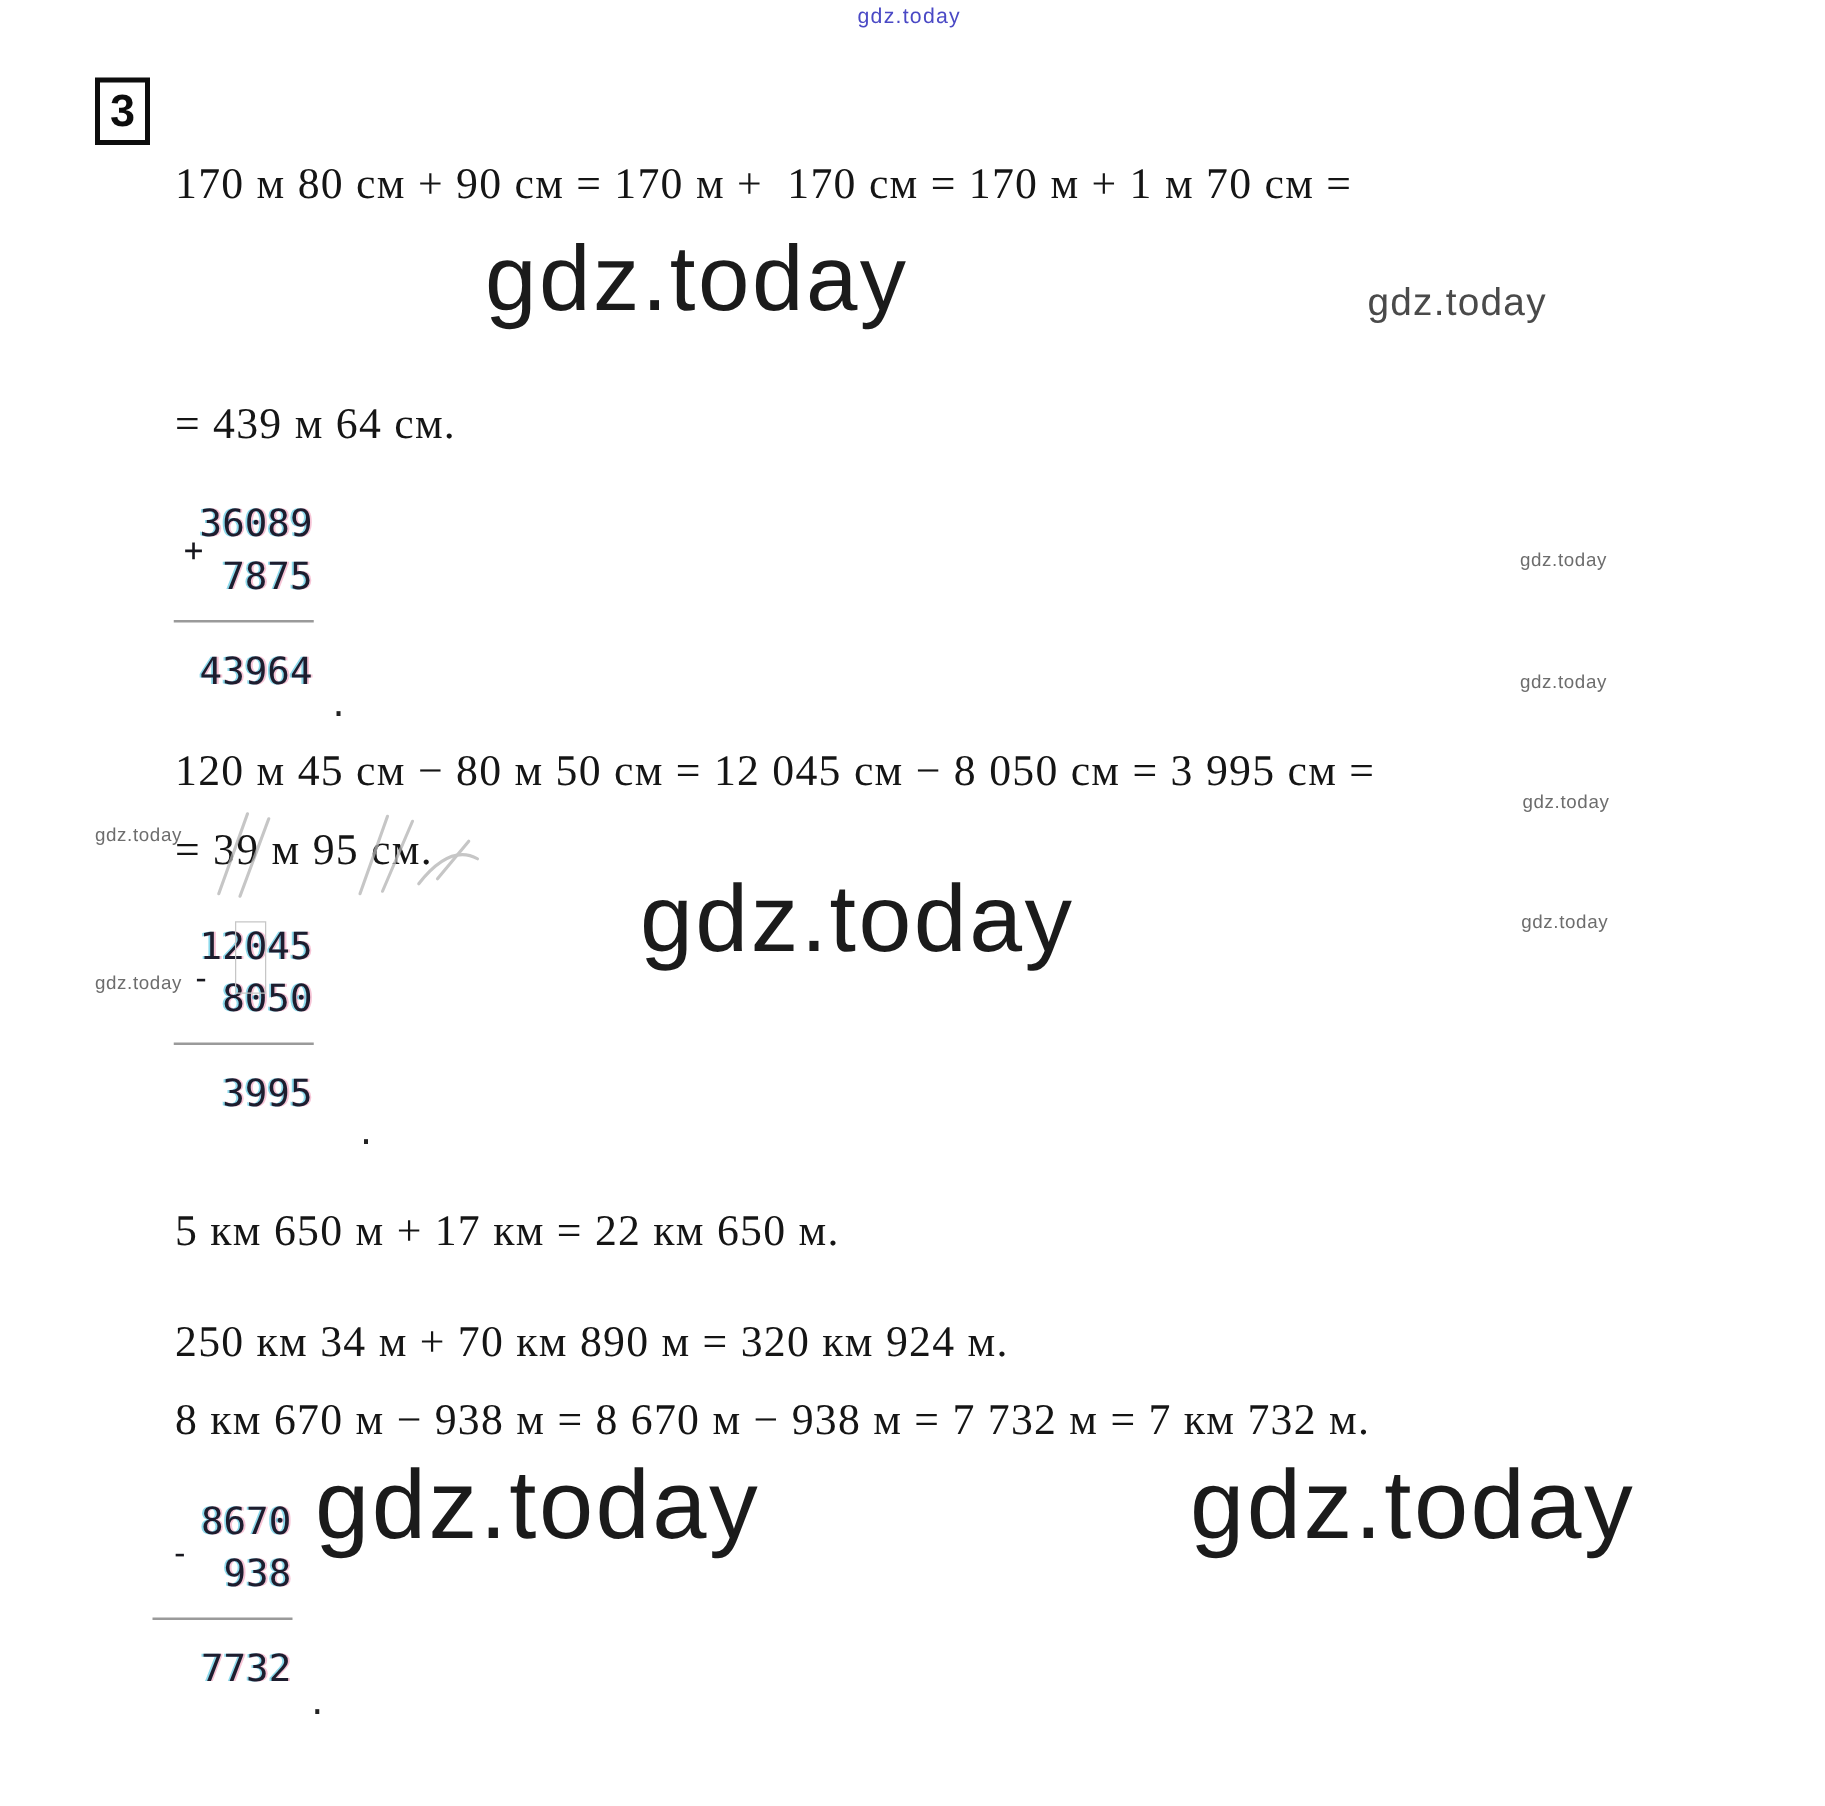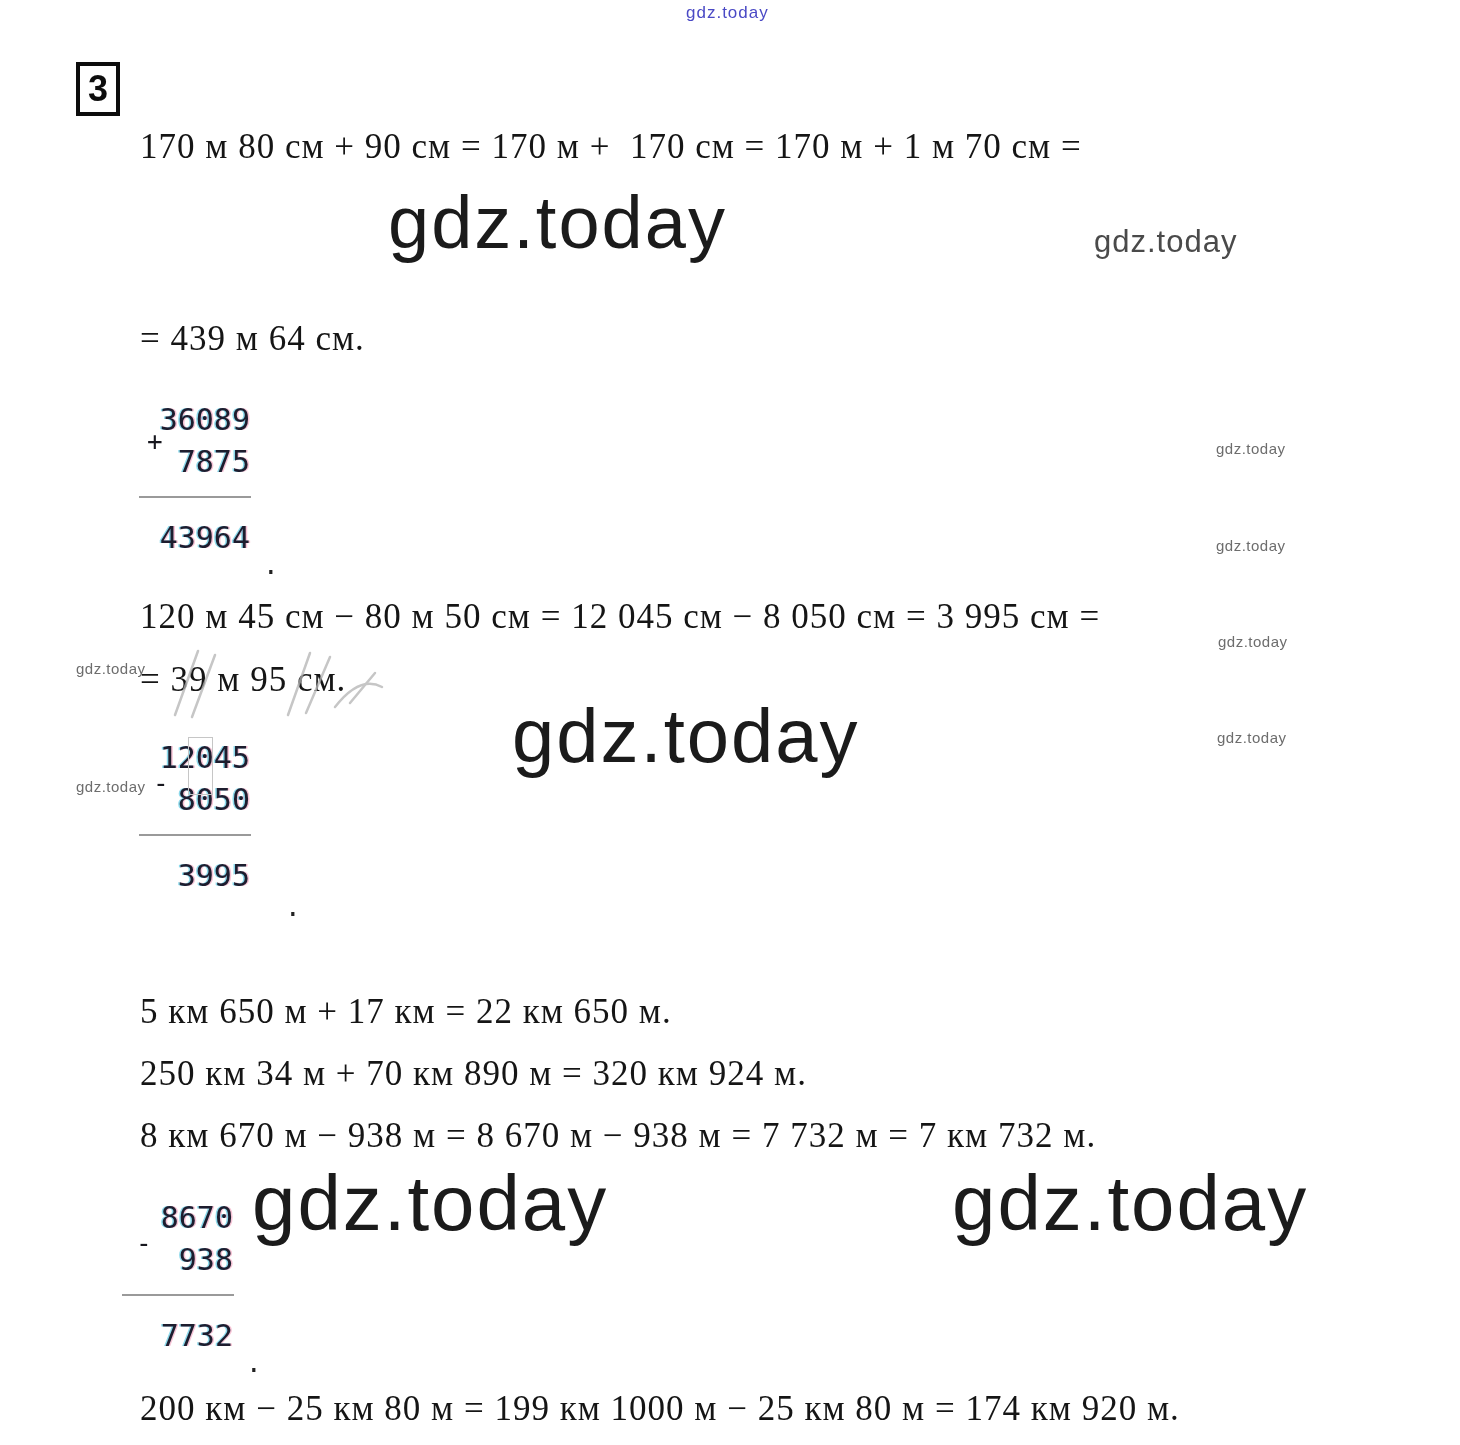--- a/index.html
+++ b/index.html
@@ -9,21 +9,21 @@
   
   .badge{
     position:absolute;left:76px;top:62px;width:36px;height:46px;
     border:4px solid #0d0d0d;display:flex;align-items:center;justify-content:center;
     font-family:"Liberation Sans",sans-serif;font-weight:bold;font-size:36px;color:#0d0d0d;
   }
 
   
   .eq{position:absolute;left:140px;font-size:35px;letter-spacing:1px;white-space:pre;}
   .eq0{top:127px;}  .eq1{top:190px;}  .eq2{top:252px;}  .eq3{top:319px;}
-  .eq4{top:597px;}  .eq5{top:660px;}  .eq6{top:929px;}  .eq7{top:992px;}
+  .eq4{top:597px;}  .eq5{top:660px;}  .eq6{top:929px;}  .eq7{top:965px;}
   .eq8{top:1054px;} .eq9{top:1116px;} .eq10{top:1389px;}
 
   
   .colop{position:absolute;width:105px;font-family:"DejaVu Sans Mono",monospace;
          font-size:30px;color:#1d1d2e;}
   .colop .num{position:absolute;right:0;white-space:pre;
       text-shadow:-1.5px 0 0 rgba(0,170,210,0.45), 1.5px 0 0 rgba(225,60,120,0.30);}
   .colop .n-top{top:0;}
   .colop .n-bot{top:42px;}
   .colop .op{position:absolute;left:2px;top:24px;font-size:26px;color:#17171e;}
@@ -80,21 +80,20 @@
   <div class="wm wm-sm wm-s5">gdz.today</div>
   <div class="wm wm-sm wm-s6">gdz.today</div>
 
   <div class="eq eq0">170 м 80 см + 90 см = 170 м +  170 см = 170 м + 1 м 70 см =</div>
   <div class="eq eq3">= 439 м 64 см.</div>
   <div class="eq eq4">120 м 45 см − 80 м 50 см = 12 045 см − 8 050 см = 3 995 см =</div>
   <div class="eq eq5">= 39 м 95 см.</div>
   <div class="eq eq7">5 км 650 м + 17 км = 22 км 650 м.</div>
   <div class="eq eq8">250 км 34 м + 70 км 890 м = 320 км 924 м.</div>
   <div class="eq eq9">8 км 670 м − 938 м = 8 670 м − 938 м = 7 732 м = 7 км 732 м.</div>
-  <div class="eq eq10">200 км − 25 км 80 м = 199 км 1000 м − 25 км 80 м = 174 км 920 м.</div>
 
   <div class="colop colop-0">
     <span class="op">+</span>
     <span class="num n-top">36089</span>
     <span class="num n-bot">7875</span>
     <span class="rule"></span>
     <span class="num res">43964</span>
     <span class="dot">.</span>
   </div>
 

